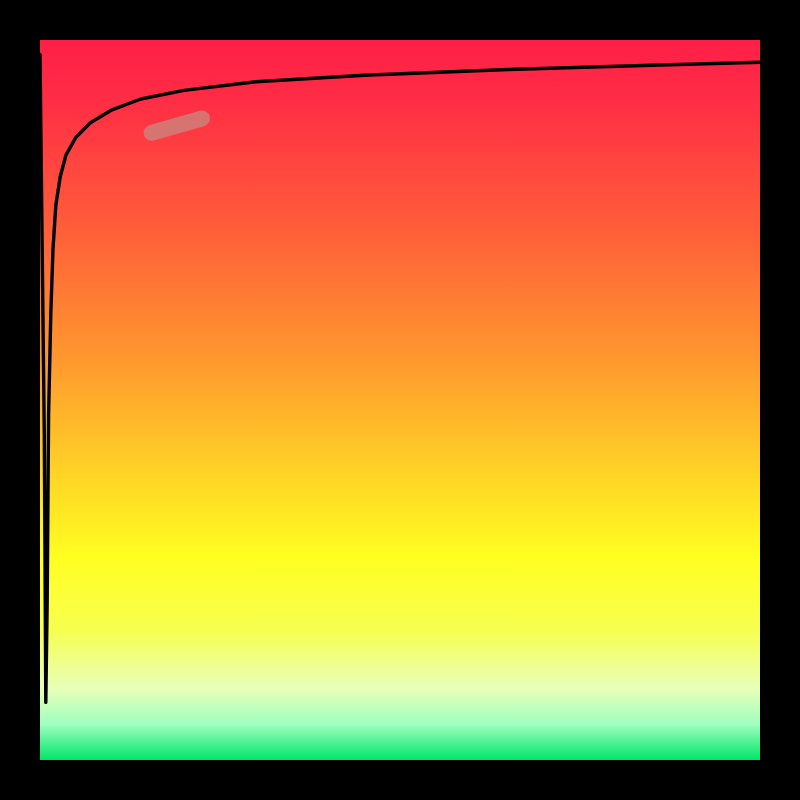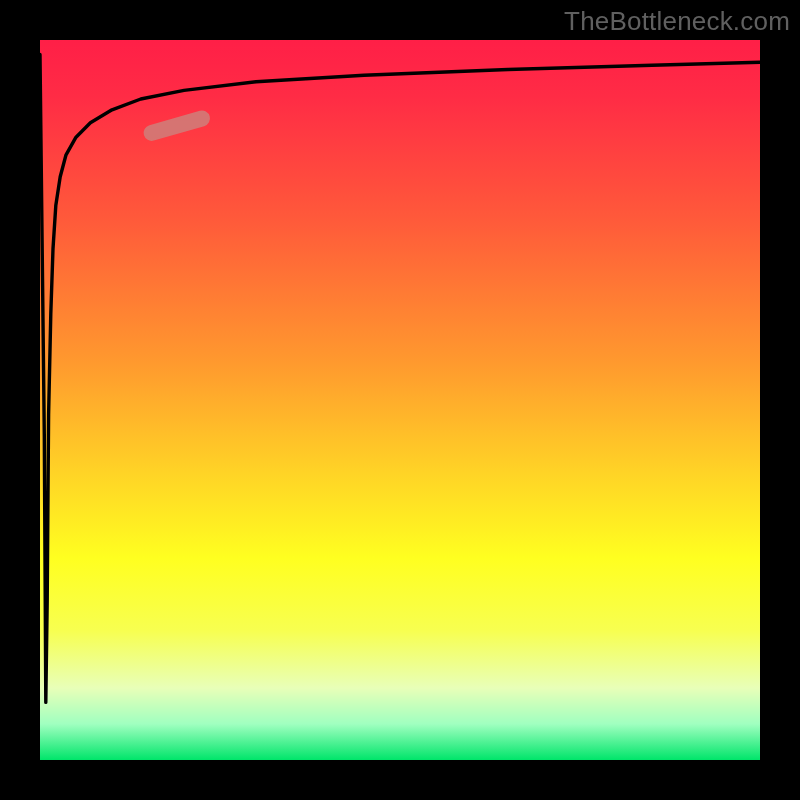--- a/index.html
+++ b/index.html
@@ -49,14 +49,13 @@
 
   <svg class="curve-layer" viewBox="0 0 800 800">
     <g>
       <path id="curve-path" fill="none" stroke="#000" stroke-width="3.4" stroke-linejoin="round" stroke-linecap="round" d="M40.0 54.4 L44.3 436.0 L45.8 702.4 L47.2 601.6 L48.6 414.4 L50.8 313.6 L53.0 248.8 L55.8 205.6 L60.2 176.8 L65.9 155.2 L76.0 137.2 L90.4 122.8 L112.0 109.8 L140.8 99.0 L184.0 90.4 L256.0 81.8 L364.0 75.3 L508.0 69.5 L652.0 65.2 L760.0 62.3 "></path>
     </g>
     <g>
       <path id="highlight-path" fill="none" stroke="#cf7f7a" stroke-width="16" stroke-linecap="round" opacity="0.85" d="M151.6 132.88 L202 118.48000000000008"></path>
     </g>
   </svg>
 
-  <div class="watermark">TheBottleneck.com</div>
 </div>
 
 </body></html>

